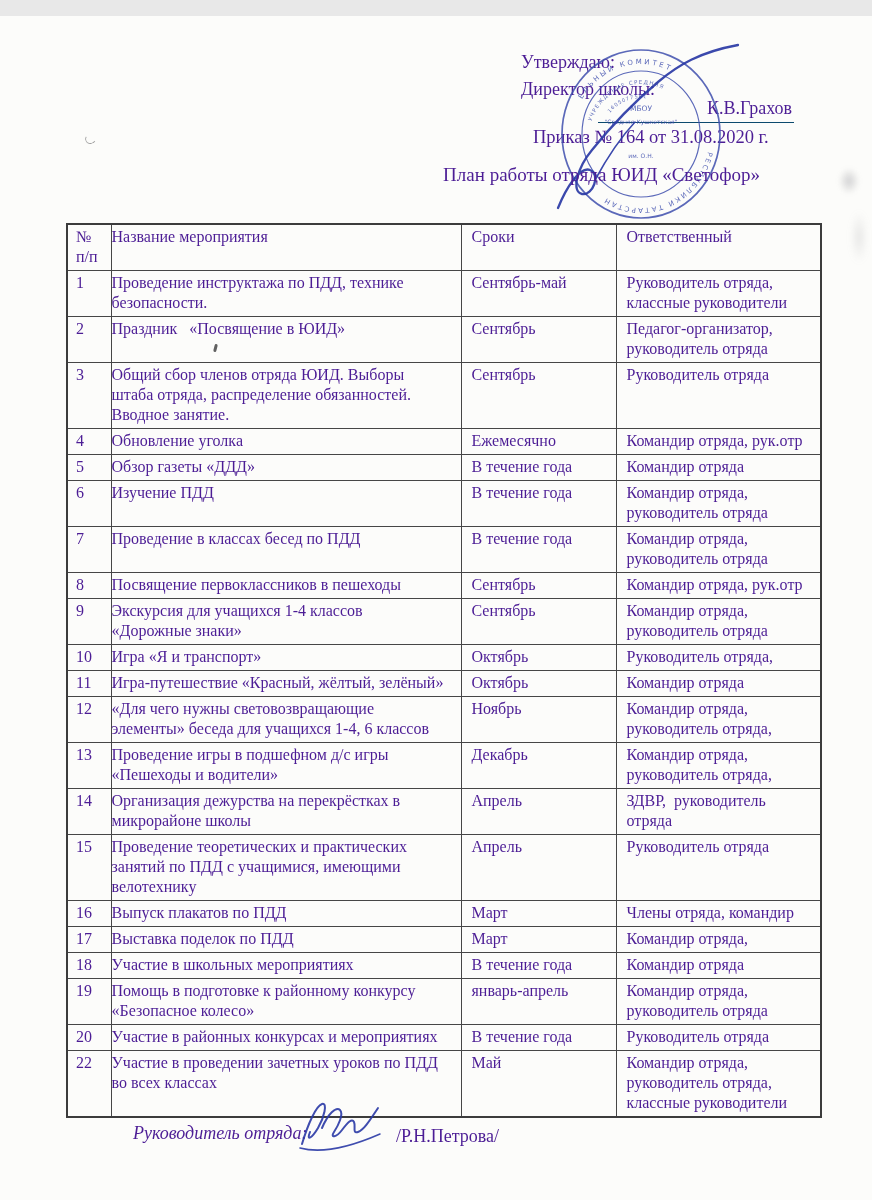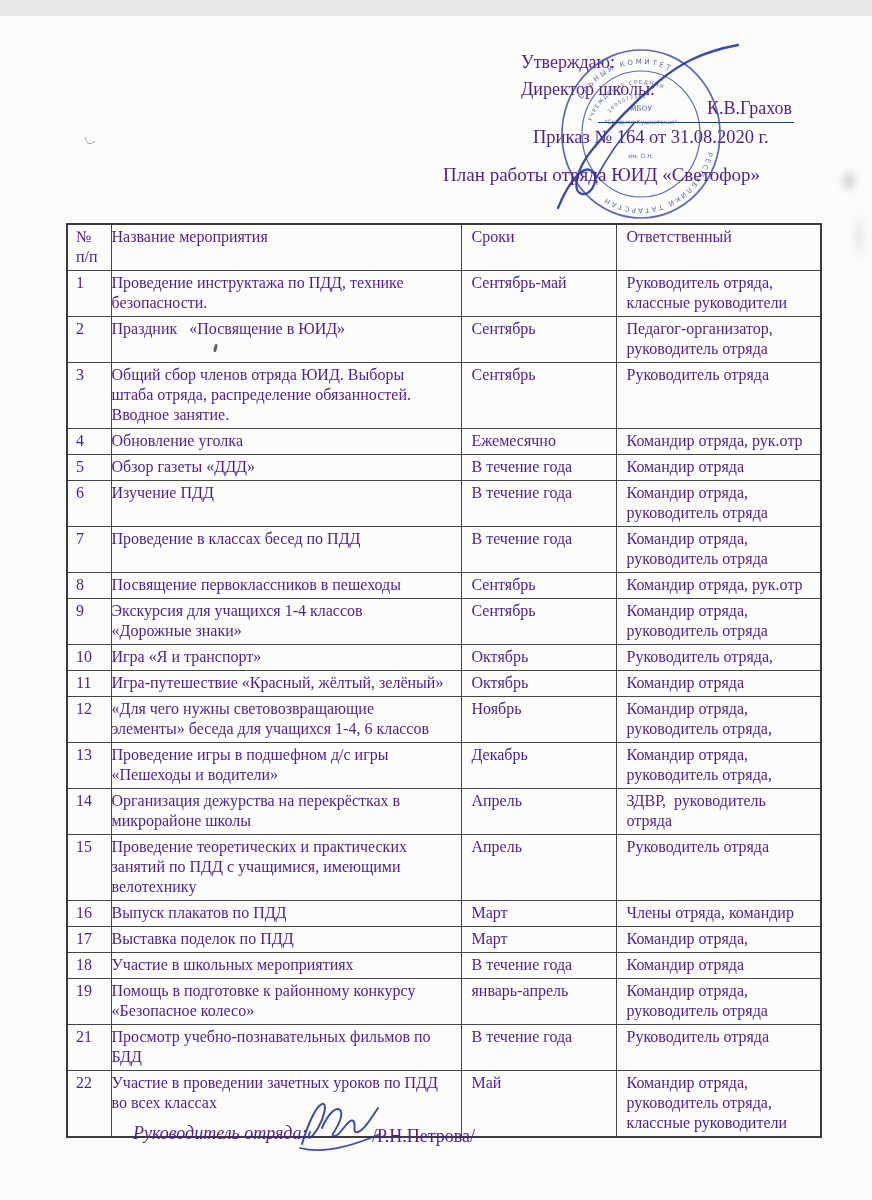--- a/index.html
+++ b/index.html
@@ -35,21 +35,21 @@
     border:1px solid #464646;vertical-align:top;text-align:left;
     font-weight:normal;padding:2px 10px 3px 10px;
   }
   table.plan{border:2px solid #3c3c3c;}
   table.plan .c-num{padding-left:8px;padding-right:2px;}
   table.plan .c-name{padding-left:0;padding-right:14px;}
   th.h-num{white-space:pre-line;}
   td span,th span{white-space:pre-wrap;}
   
   .footer-label{position:absolute;left:133px;top:1107px;font-size:18px;white-space:nowrap;font-style:italic;}
-  .footer-name{position:absolute;left:372px;top:1110px;font-size:18px;white-space:nowrap;}
+  .footer-name{position:absolute;left:396px;top:1110px;font-size:18px;white-space:nowrap;}
   
   .artifact{position:absolute;pointer-events:none;}
   .tick-mark{left:85px;top:118px;width:9px;height:8px;border:1.5px solid transparent;
     border-bottom:1.5px solid #8a8a8a;border-left:1.5px solid #9a9a9a;
     border-radius:50%;opacity:.8;transform:rotate(-14deg);}
   .ink-speck{left:214px;top:328px;width:3px;height:8px;background:#2e2e2e;
     border-radius:2px;opacity:.75;transform:rotate(14deg);}
   .smudge-1{left:834px;top:146px;width:30px;height:38px;
     background:radial-gradient(closest-side,rgba(115,115,122,.30),rgba(115,115,122,0) 72%);
     filter:blur(2px);}
@@ -234,22 +234,22 @@
       <td><span>В течение года</span></td>
       <td><span>Командир отряда</span></td>
     </tr>
         <tr>
       <td class="c-num"><span>19</span></td>
       <td class="c-name"><span>Помощь в подготовке к районному конкурсу «Безопасное колесо»</span></td>
       <td><span>январь-апрель</span></td>
       <td><span>Командир отряда, руководитель отряда</span></td>
     </tr>
         <tr>
-      <td class="c-num"><span>21</span></td>
-      <td class="c-name"><span>Просмотр учебно-познавательных фильмов по БДД</span></td>
+      <td class="c-num"><span>20</span></td>
+      <td class="c-name"><span>Участие в районных конкурсах и мероприятиях</span></td>
       <td><span>В течение года</span></td>
       <td><span>Руководитель отряда</span></td>
     </tr>
         <tr>
       <td class="c-num"><span>22</span></td>
       <td class="c-name"><span>Участие в проведении зачетных уроков по ПДД во всех классах</span></td>
       <td><span>Май</span></td>
       <td><span>Командир отряда, руководитель отряда, классные руководители</span></td>
     </tr>
       </tbody>

